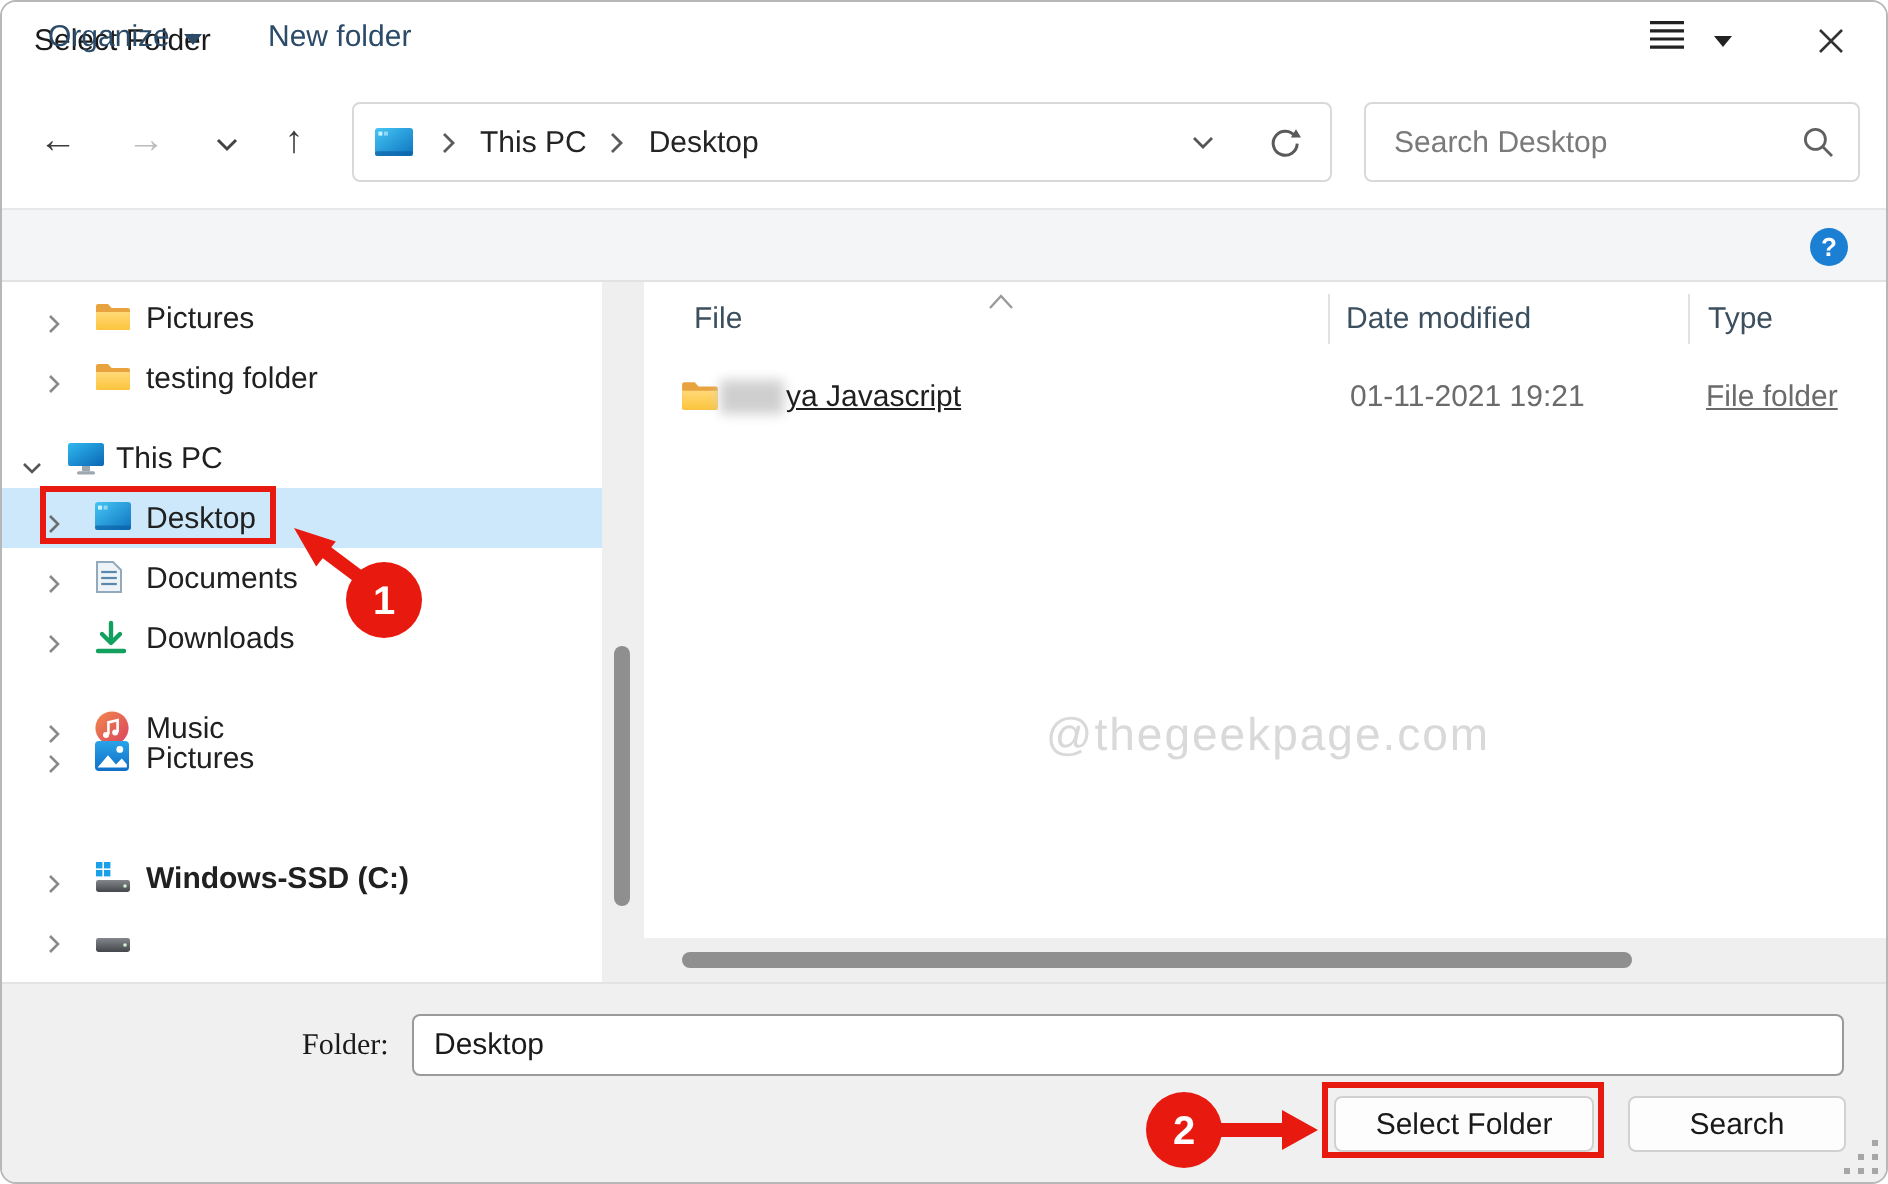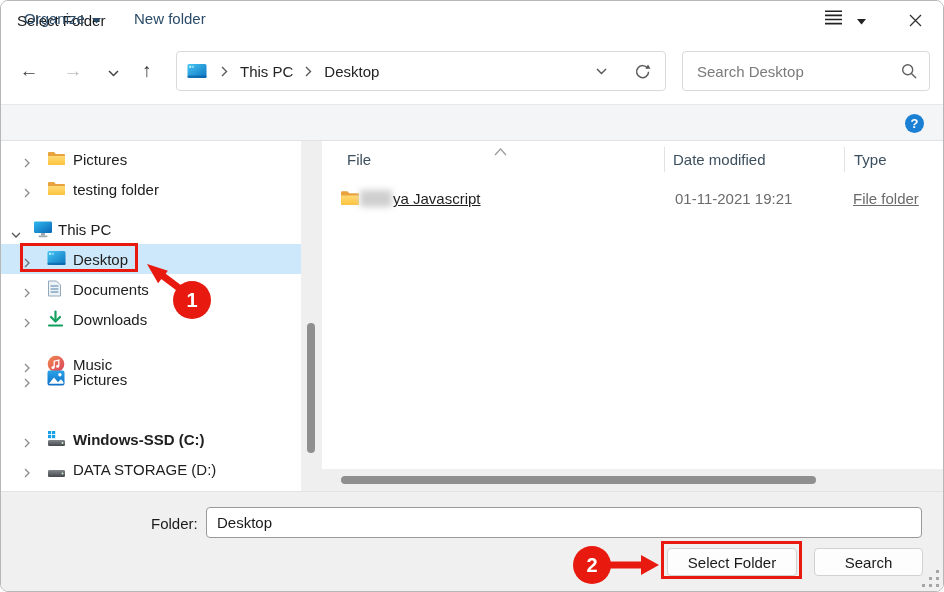--- a/index.html
+++ b/index.html
@@ -47,21 +47,21 @@
   .colhead{position:absolute;font-size:15px;color:#3c4f5e;top:150px;cursor:pointer;}
   .coldiv{position:absolute;top:146px;width:1px;height:25px;background:#e2e2e2;}
   .filerow{position:absolute;left:330px;top:183px;width:600px;height:30px;cursor:pointer;}
   .fname{position:absolute;left:62px;top:6px;font-size:15px;color:#1f1f1f;text-decoration:underline;}
   .fblur{position:absolute;left:29px;top:6px;width:32px;height:17px;background:#cfcfcf;filter:blur(3px);border-radius:2px;}
   .fdate{position:absolute;left:344px;top:6px;font-size:15px;color:#6b6b6b;}
   .ftype{position:absolute;left:522px;top:6px;font-size:15px;color:#6b6b6b;text-decoration:underline;}
   .watermark{position:absolute;left:322px;top:353px;width:622px;text-align:center;font-size:23px;color:#d9d9d9;letter-spacing:1px;}
   
   .footer{position:absolute;left:0;top:490px;width:100%;height:102px;background:#f0f0f0;border-top:1px solid #e3e3e3;}
-  .folderlabel{position:absolute;left:150px;top:23px;font-size:15px;color:#1a1a1a;}
+  .folderlabel{position:absolute;left:150px;top:23px;font-size:15px;color:#1a1a1a;font-family:Liberation Serif, serif;}
   .folderinput{position:absolute;left:205px;top:15px;width:716px;height:31px;border:1px solid #9a9a9a;border-radius:4px;background:#fff;font-size:15px;color:#1a1a1a;padding:0 10px;outline:none;}
   .btn{position:absolute;top:56px;height:28px;background:#fdfdfd;border:1px solid #d1d1d1;border-radius:4px;font-size:15px;color:#1a1a1a;cursor:pointer;}
   .btn-select{left:666px;width:130px;}
   .btn-cancel{left:813px;width:109px;}
   
   .annbox{position:absolute;border:3px solid #e8190f;background:transparent;pointer-events:none;}
   .annbox1{left:19px;top:242px;width:118px;height:29px;}
   .annbox2{left:660px;top:540px;width:141px;height:38px;}
   .annsvg{position:absolute;pointer-events:none;}
   .grip{position:absolute;left:921px;top:569px;}
@@ -315,21 +315,20 @@
   </div>
 
   <div class="tree-item lvl1" style="top:453px;">
     <span class="chev"><svg width="6" height="10" viewBox="0 0 6 10">
           <polyline points="1,1 5,5 1,9" fill="none" stroke="#8a8a8a" stroke-width="1.3"></polyline>
         </svg></span>
     <span class="ticon" style="top:10px;"><svg width="19" height="9" viewBox="0 0 19 9">
           <rect x="1" y="1" width="17" height="7" rx="1.2" fill="url(#gDrive)"></rect>
           <circle cx="15.5" cy="4.5" r="0.9" fill="#d3f3d0"></circle>
         </svg></span>
-    <span class="tlabel">DATA STORAGE (D:)</span>
   </div>
 
   <div class="vtrack">
     <div class="vthumb"></div>
   </div>
 
   <span style="position:absolute;left:493px;top:141px;"><svg width="13" height="8" viewBox="0 0 13 8">
         <polyline points="1,7 6.5,1 12,7" fill="none" stroke="#9a9a9a" stroke-width="1.2"></polyline>
       </svg></span>
   <span class="colhead" style="left:346px;">File</span>
@@ -342,20 +341,21 @@
     <span style="position:absolute;left:9px;top:5px;"><svg width="20" height="17" viewBox="0 0 19 16">
           <path d="M1 3 a1 1 0 0 1 1-1 h5 l1.8 2 H17 a1 1 0 0 1 1 1 v9 a1 1 0 0 1-1 1 H2 a1 1 0 0 1-1-1 z" fill="#e8a33e"></path>
           <path d="M1 6 h17 v8 a1 1 0 0 1-1 1 H2 a1 1 0 0 1-1-1 z" fill="url(#gFold)"></path>
         </svg></span>
     <span class="fblur"></span>
     <span class="fname">ya Javascript</span>
     <span class="fdate">01-11-2021 19:21</span>
     <span class="ftype">File folder</span>
   </div>
 
+  <div class="watermark">@thegeekpage.com</div>
 
   <div class="htrack">
     <div class="hthumb"></div>
   </div>
 
   <div class="footer">
     <span class="folderlabel">Folder:</span>
     <input class="folderinput" type="text" value="Desktop" style="">
     <button class="btn btn-select">Select Folder</button>
     <button class="btn btn-cancel">Search</button>

